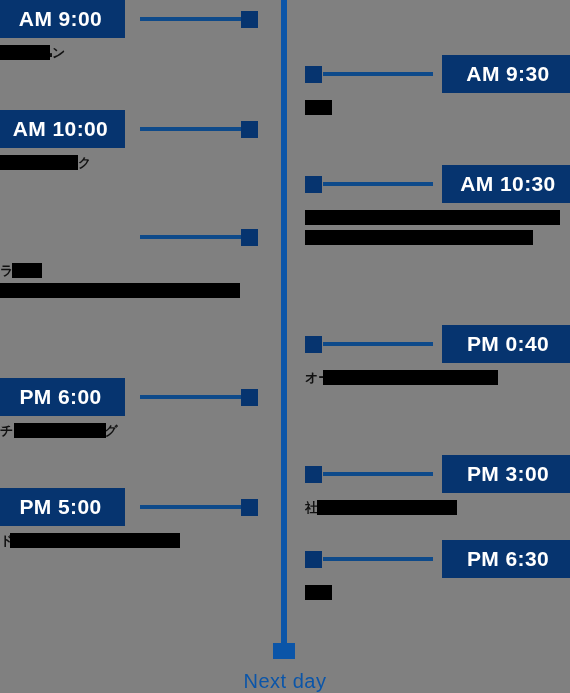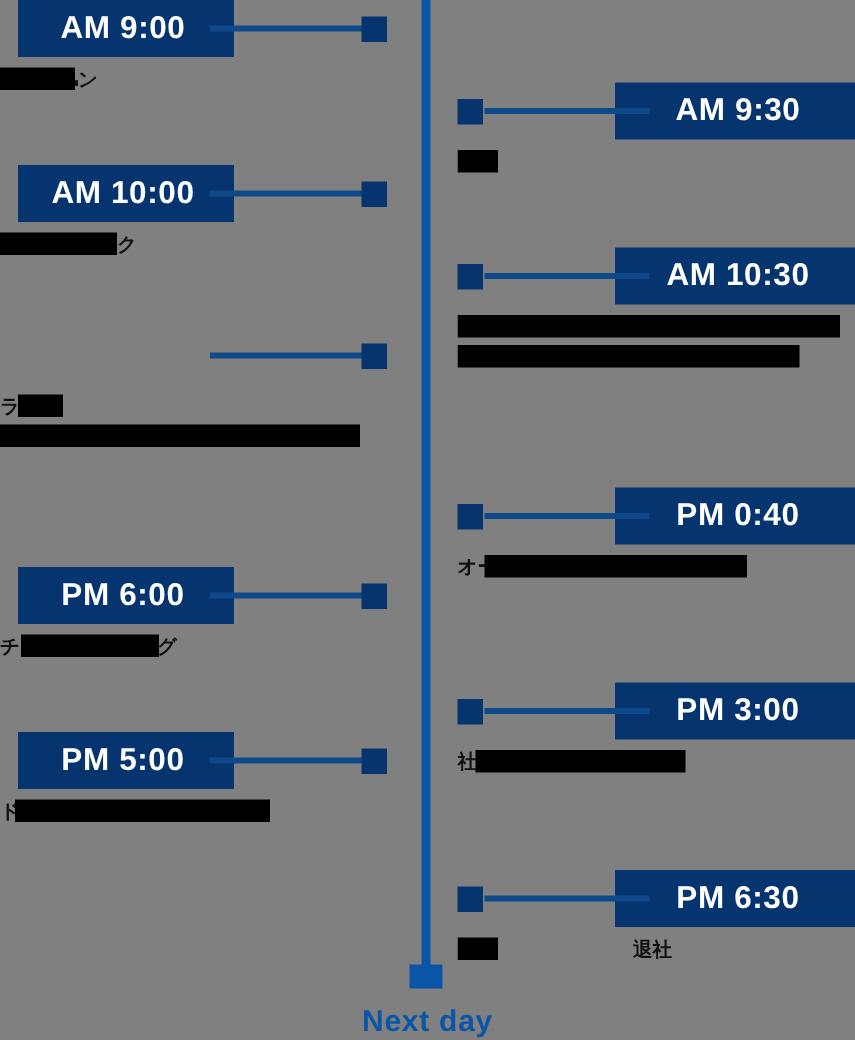--- a/index.html
+++ b/index.html
@@ -49,28 +49,28 @@
     background: #06346f;
     color: #ffffff;
     font-size: 21px;
     font-weight: bold;
     letter-spacing: 0.4px;
     display: flex;
     align-items: center;
     box-sizing: border-box;
   }
   .entry.left .time-chip {
-    left: 12px;
-    width: 144px;
+    left: 0;
+    width: 125px;
     justify-content: center;
     padding-right: 4px;
   }
   .entry.right .time-chip {
     right: 0;
-    width: 160px;
+    width: 128px;
     justify-content: center;
     padding-left: 4px;
   }
 
   
   .stem {
     position: absolute;
     top: 17px;
     height: 4px;
     background: #0e4a8a;
@@ -130,21 +130,21 @@
     background: #0b55a8;
   }
   .next-day {
     position: absolute;
     left: 0;
     top: 670px;
     width: 570px;
     text-align: center;
     color: #0b55a8;
     font-size: 20px;
-    font-weight: bold;
+    font-weight: normal;
     letter-spacing: 0.5px;
   }
 </style>
 </head>
 <body>
 
 <div id="timeline-root">
 
   <div class="spine"></div>
 
@@ -215,21 +215,21 @@
         </div>
       </div>
       <div class="entry left" style="top: 488px; padding-left: 28px;">
         <div class="time-chip">PM 5:00</div>
         <div class="stem"></div>
         <div class="node"></div>
         <div class="desc">
           <div class="desc-line"><span class="txt">ド▬▬▬▬▬▬▬▬▬▬▬</span><span class="redact" style="left: 10px; width: 170px;"></span></div>
         </div>
       </div>
-      <div class="entry right" style="top: 580px; text-align: center;">
+      <div class="entry right" style="top: 540px;">
         <div class="time-chip">PM 6:30</div>
         <div class="stem"></div>
         <div class="node"></div>
         <div class="desc">
           <div class="desc-line"><span class="txt">退社</span><span class="redact" style="left: 0px; width: 27px;"></span></div>
         </div>
       </div>
     </div>
 
   <div class="terminator"></div>

